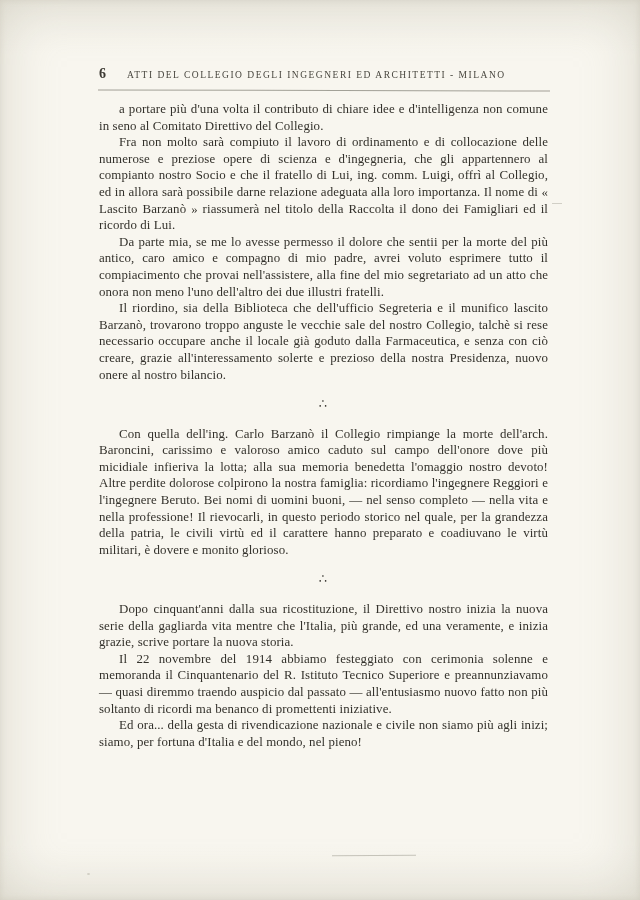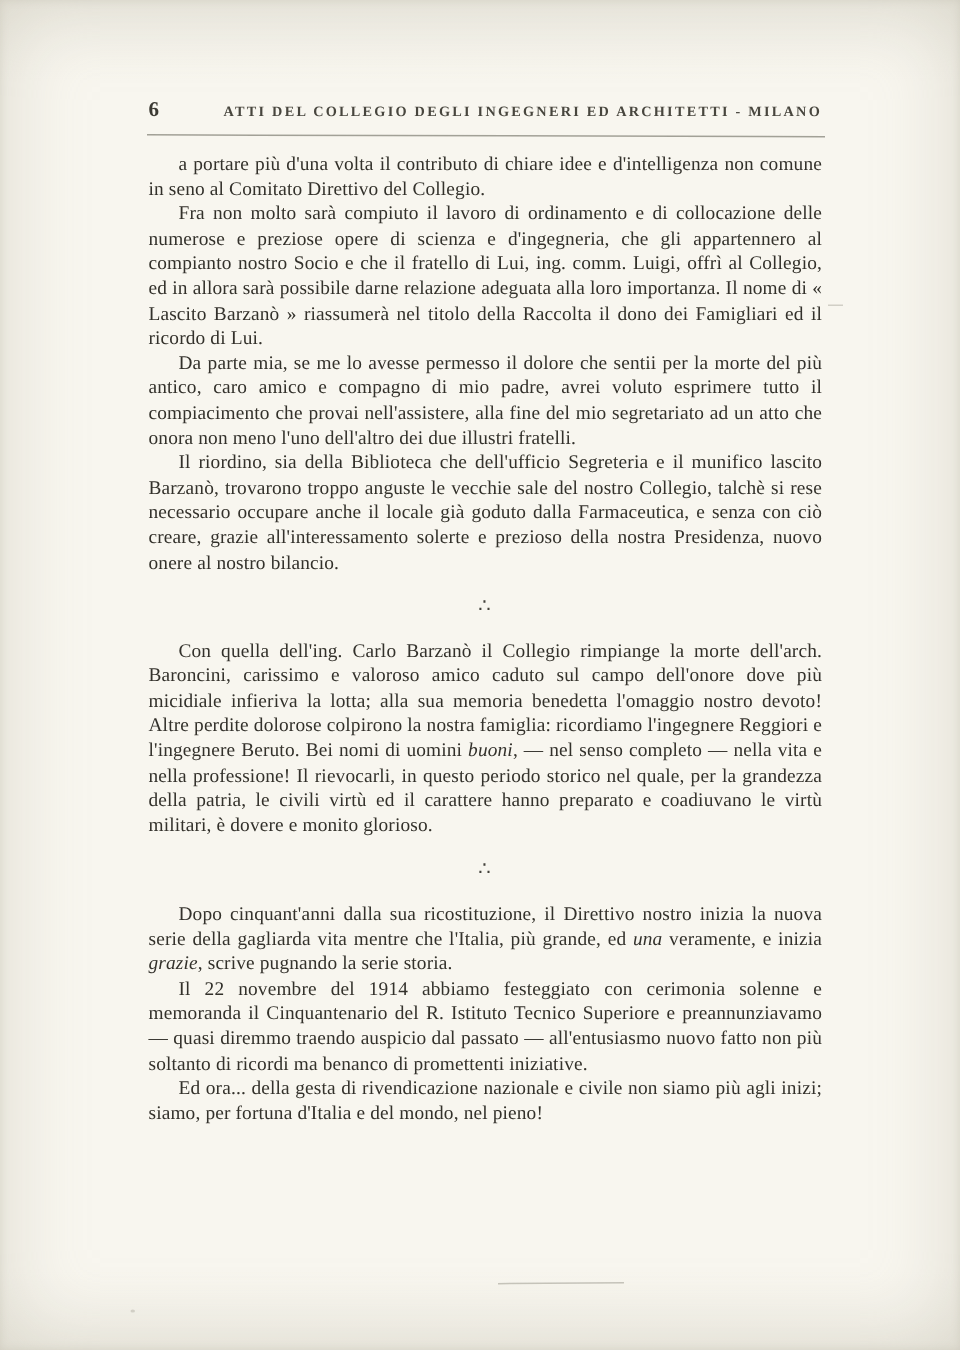--- a/index.html
+++ b/index.html
@@ -27,23 +27,23 @@
     align-items: baseline;
   }
   .page-number {
     font-size: 14px;
     font-weight: bold;
     color: #3c3a33;
     min-width: 28px;
   }
   .header-title {
     flex: 1;
-    text-align: right;
+    text-align: left;
     font-size: 9.5px;
-    font-weight: bold;
+    font-weight: normal;
     letter-spacing: 1.5px;
     color: #48463e;
     white-space: nowrap;
   }
   .header-rule {
     position: absolute;
     top: 90px;
     left: 98px;
     width: 452px;
     height: 1px;
@@ -66,21 +66,21 @@
     text-indent: 20px;
   }
   .separator {
     text-align: center;
     text-indent: 0;
     margin: 13px 0 13px 0;
     font-size: 13px;
     color: #42403a;
     letter-spacing: 1px;
   }
-  .italic { font-style: italic; }
+  .italic { }
   .scan-artifact {
     position: absolute;
     background: #8a887c;
     pointer-events: none;
   }
   .artifact-bottom-line {
     left: 332px; top: 855px; width: 84px; height: 1px; opacity: 0.45;
     transform: rotate(-0.4deg);
   }
   .artifact-right-dash {
@@ -103,21 +103,21 @@
   <div class="header-rule"></div>
 
   <main class="page-body">
       <p><span>a portare più d'una volta il contributo di chiare idee e d'intelligenza non comune in seno al Comitato Direttivo del Collegio.</span></p>
       <p><span>Fra non molto sarà compiuto il lavoro di ordinamento e di collocazione delle numerose e preziose opere di scienza e d'ingegneria, che gli appartennero al compianto nostro Socio e che il fratello di Lui, ing. comm. Luigi, offrì al Collegio, ed in allora sarà possibile darne relazione adeguata alla loro importanza. Il nome di « Lascito Barzanò » riassumerà nel titolo della Raccolta il dono dei Famigliari ed il ricordo di Lui.</span></p>
       <p><span>Da parte mia, se me lo avesse permesso il dolore che sentii per la morte del più antico, caro amico e compagno di mio padre, avrei voluto esprimere tutto il compiacimento che provai nell'assistere, alla fine del mio segretariato ad un atto che onora non meno l'uno dell'altro dei due illustri fratelli.</span></p>
       <p><span>Il riordino, sia della Biblioteca che dell'ufficio Segreteria e il munifico lascito Barzanò, trovarono troppo anguste le vecchie sale del nostro Collegio, talchè si rese necessario occupare anche il locale già goduto dalla Farmaceutica, e senza con ciò creare, grazie all'interessamento solerte e prezioso della nostra Presidenza, nuovo onere al nostro bilancio.</span></p>
       <div class="separator">∴</div>
       <p><span>Con quella dell'ing. Carlo Barzanò il Collegio rimpiange la morte dell'arch. Baroncini, carissimo e valoroso amico caduto sul campo dell'onore dove più micidiale infieriva la lotta; alla sua memoria benedetta l'omaggio nostro devoto! Altre perdite dolorose colpirono la nostra famiglia: ricordiamo l'ingegnere Reggiori e l'ingegnere Beruto. Bei nomi di uomini </span><span class="italic">buoni</span><span>, — nel senso completo — nella vita e nella professione! Il rievocarli, in questo periodo storico nel quale, per la grandezza della patria, le civili virtù ed il carattere hanno preparato e coadiuvano le virtù militari, è dovere e monito glorioso.</span></p>
       <div class="separator">∴</div>
-      <p><span>Dopo cinquant'anni dalla sua ricostituzione, il Direttivo nostro inizia la nuova serie della gagliarda vita mentre che l'Italia, più grande, ed </span><span class="italic">una</span><span> veramente, e inizia </span><span class="italic">grazie</span><span>, scrive pugnando la serie storia.</span></p>
+      <p><span>Dopo cinquant'anni dalla sua ricostituzione, il Direttivo nostro inizia la nuova serie della gagliarda vita mentre che l'Italia, più grande, ed </span><span class="italic">una</span><span> veramente, e inizia </span><span class="italic">grazie</span><span>, scrive portare la nuova storia.</span></p>
       <p><span>Il 22 novembre del 1914 abbiamo festeggiato con cerimonia solenne e memoranda il Cinquantenario del R. Istituto Tecnico Superiore e preannunziavamo — quasi diremmo traendo auspicio dal passato — all'entusiasmo nuovo fatto non più soltanto di ricordi ma benanco di promettenti iniziative.</span></p>
       <p><span>Ed ora... della gesta di rivendicazione nazionale e civile non siamo più agli inizi; siamo, per fortuna d'Italia e del mondo, nel pieno!</span></p>
     </main>
 
   <div class="scan-artifact artifact-bottom-line"></div>
   <div class="scan-artifact artifact-right-dash"></div>
   <div class="scan-artifact artifact-corner-speck"></div>
 
 </div>
 

